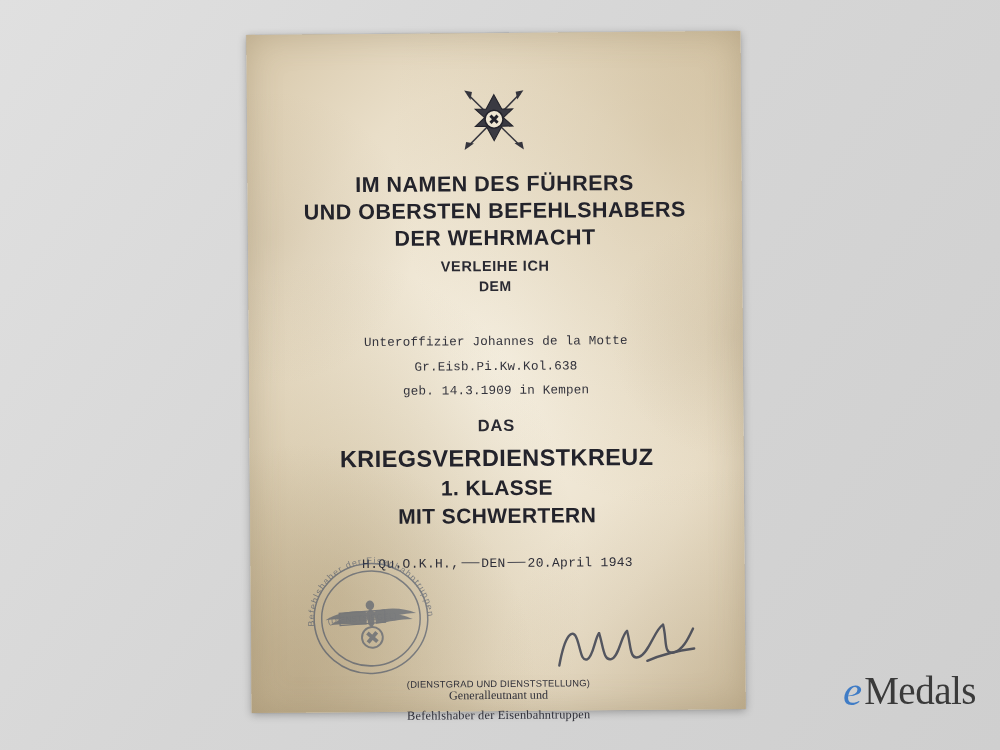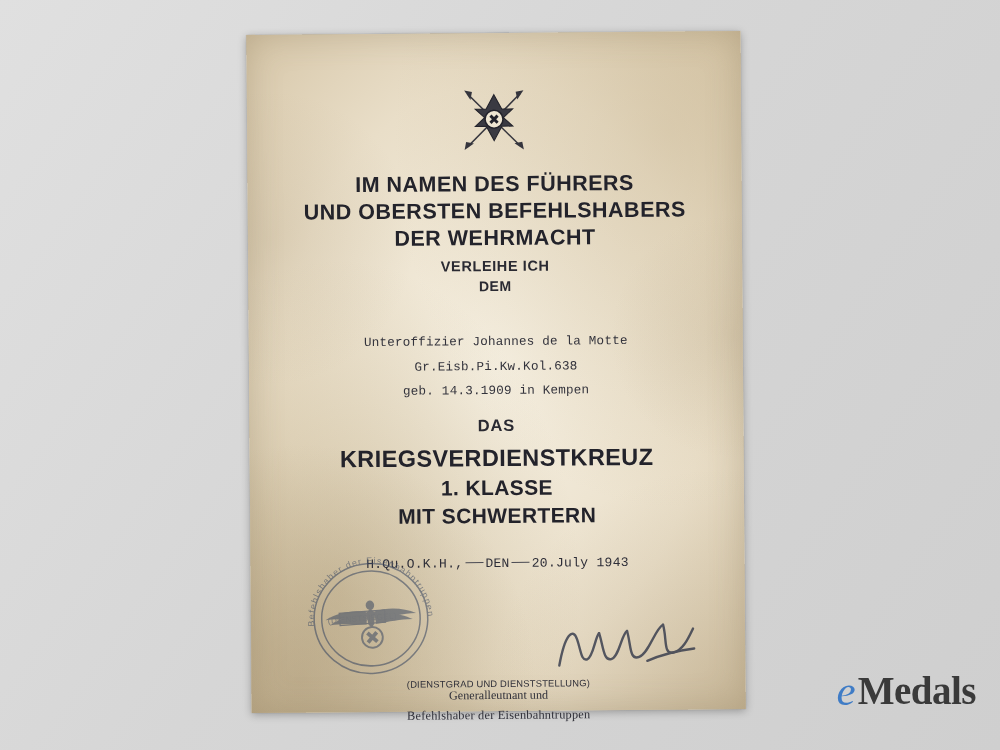--- a/index.html
+++ b/index.html
@@ -232,21 +232,21 @@
     font-size: 43px;
     color:#3f7cc6;
     font-style: italic;
     font-weight:400;
     line-height:1;
     margin-right:2px;
   }
   #watermark .wm-medals {
     font-size: 39px;
     color:#3a3a3a;
-    font-weight:700;
+    font-weight:400;
     line-height:1;
     letter-spacing:-.5px;
   }
 </style>
 </head>
 <body>
 
 <div id="backdrop"></div>
 
 <div id="certificate">
@@ -291,21 +291,21 @@
     </div>
 
     <div class="award">
       <div class="aw-das">DAS</div>
       <div class="aw-1">KRIEGSVERDIENSTKREUZ</div>
       <div class="aw-2">1. KLASSE</div>
       <div class="aw-3">MIT SCHWERTERN</div>
     </div>
 
     <div class="dateline">
-      <span>H.Qu.O.K.H.,</span><span class="ruled"></span><span>DEN</span><span class="ruled"></span><span>20.July 1943</span>
+      <span>H.Qu.O.K.H.,</span><span class="ruled"></span><span>DEN</span><span class="ruled"></span><span>20.April 1943</span>
     </div>
 
     <div id="stamp">
       <svg viewBox="0 0 160 132" width="152" height="125" aria-hidden="true">
         <defs>
           <path id="arcTop" d="M 20 68 A 60 60 0 0 1 140 68"></path>
           <path id="arcBottom" d="M 24 68 A 56 56 0 0 0 136 68"></path>
         </defs>
         <g stroke="#3d4a63" fill="none" stroke-width="1.6">
           <ellipse cx="80" cy="66" rx="60" ry="58"></ellipse>

